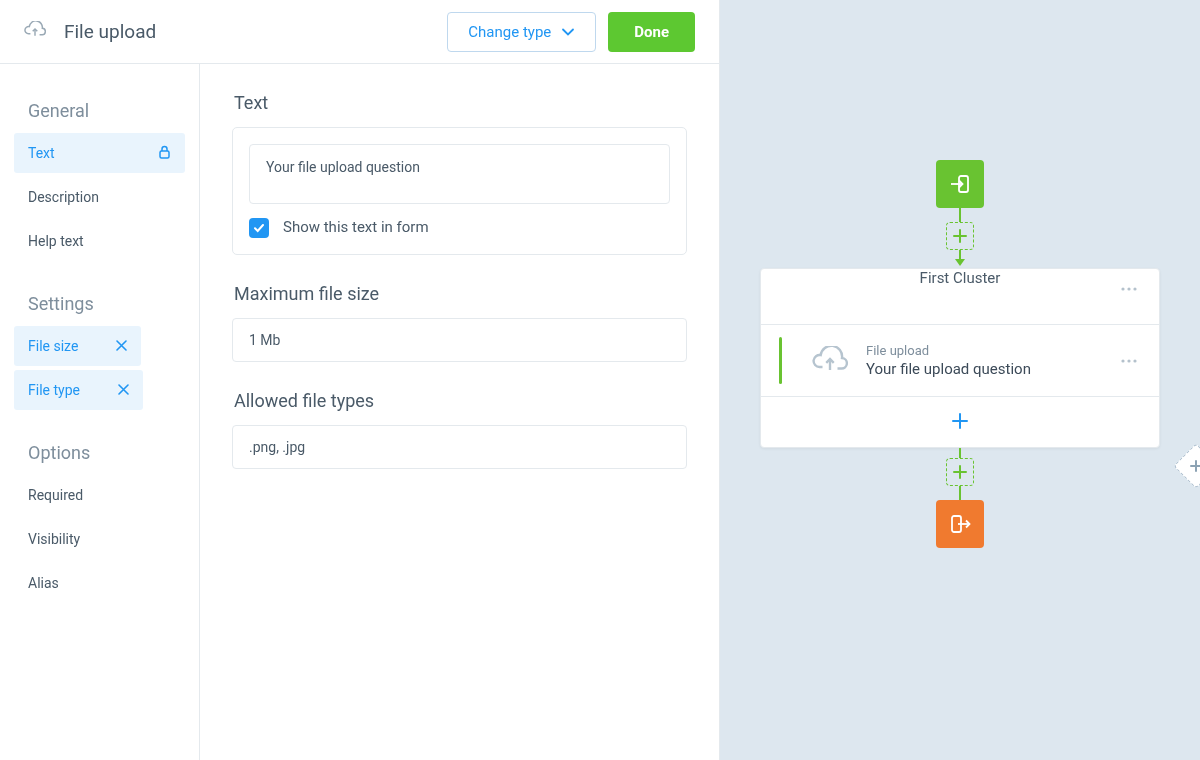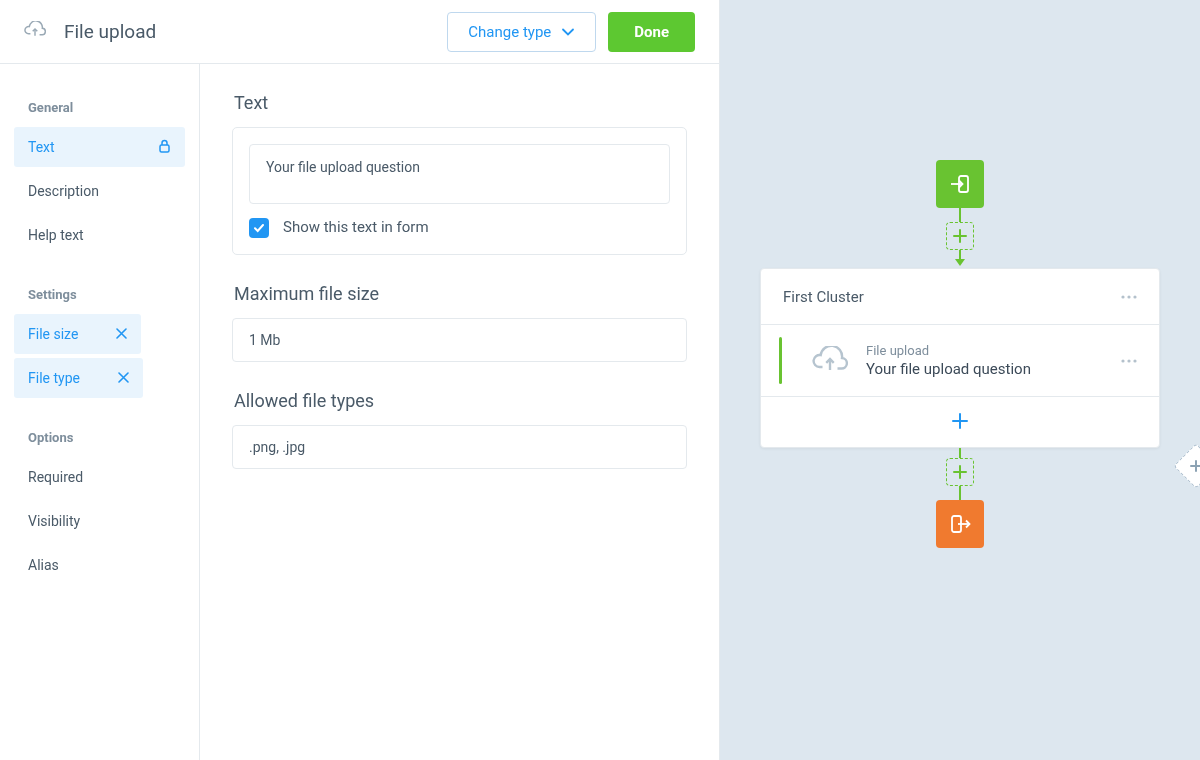--- a/index.html
+++ b/index.html
@@ -81,23 +81,22 @@
     overflow:hidden;
   }
   .sidebar{
     width:200px;
     border-right:1px solid var(--grey-border);
     padding:28px 14px 0 14px;
     font-size:14px;
   }
   .section-label{
     color:var(--muted);
-    font-size:13px;
+    font-size:18px;
     padding:8px 14px;
-    font-weight:bold;
   }
   .nav-item{
     display:flex;
     align-items:center;
     height:40px;
     padding:0 14px;
     border-radius:3px;
     color:#4A5A68;
     cursor:pointer;
     margin-top:4px;
@@ -214,21 +213,21 @@
     border:1px solid var(--grey-border);
     border-radius:4px;
     box-shadow:0 1px 3px rgba(0,0,0,.06);
     margin-top:2px;
   }
   .cluster-head{
     height:56px;
     display:flex;align-items:center;
     padding:0 22px;
     border-bottom:1px solid var(--grey-border);
-    color:#4A5A68;font-size:15px;
+    color:#4A5A68;font-size:15px;flex-direction:column;
   }
   .dots{margin-left:auto;color:#B4C1CC;cursor:pointer;}
   .dots svg{display:block;}
   .cluster-row{
     display:flex;align-items:center;
     padding:18px 22px 18px 0;
     border-bottom:1px solid var(--grey-border);
   }
   .row-bar{width:3px;align-self:stretch;background:var(--green);margin:-6px 30px -6px 18px;border-radius:2px;}
   .row-ic{width:36px;color:#B6C4CF;margin-right:18px;}

